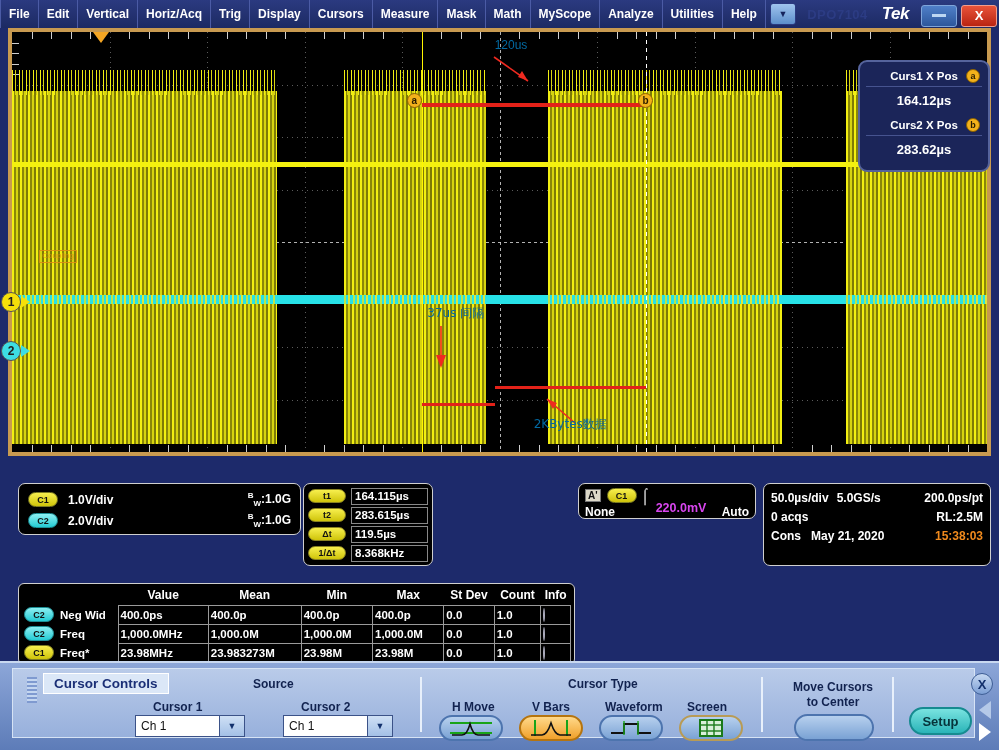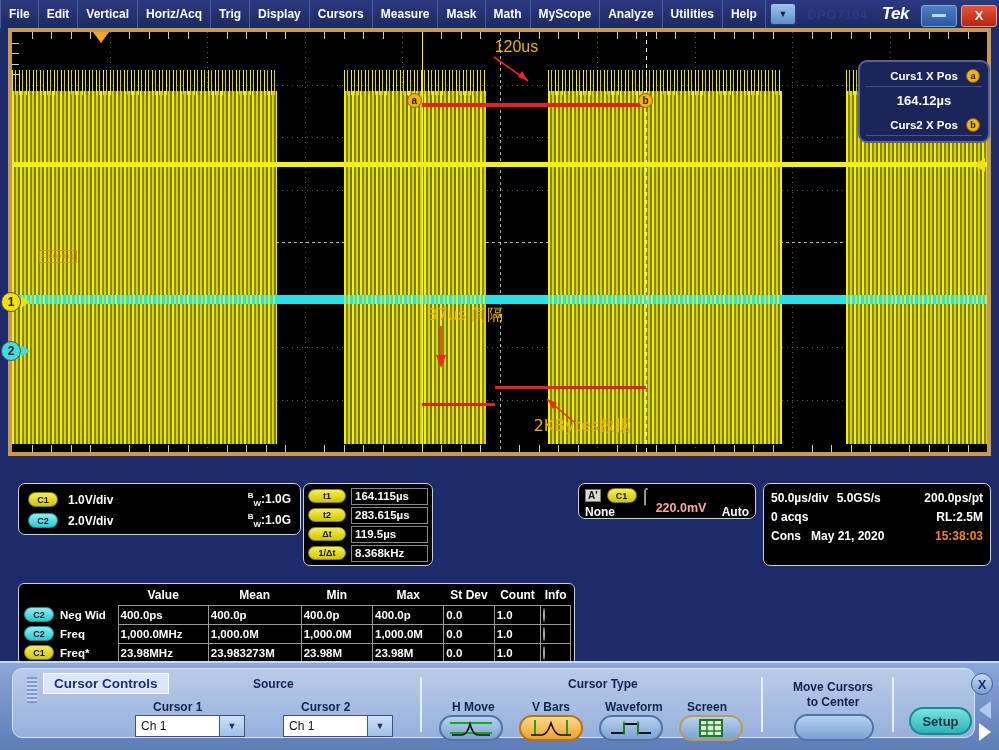--- a/index.html
+++ b/index.html
@@ -110,21 +110,21 @@
   .curs-b { background:repeating-linear-gradient(to bottom,#ffffff 0 4px, transparent 4px 8px); }
   .red-bar { position:absolute; height:4px; background:#e32219; }
   .red-bar.thin { height:3px; }
   .cbadge {
     position:absolute; width:15px; height:15px; border-radius:50%;
     background:#f2b11b; border:1px solid #8a5f00;
     color:#2a1d00; font-size:10px; font-weight:bold;
     display:flex; align-items:center; justify-content:center;
   }
   .annot {
-    position:absolute; color:#eab308; font-size:16px; white-space:nowrap;
+    position:absolute; color:#0369a1; font-size:12px; white-space:nowrap;
     font-family:"Liberation Sans",sans-serif;
   }
   .annot-cn { font-family:"DejaVu Sans", sans-serif; }
   .trig-marker-top {
     position:absolute; width:0;height:0;
     border-left:8px solid transparent; border-right:8px solid transparent;
     border-top:11px solid #f5a623;
   }
   .ch-marker {
     position:absolute; width:20px; height:20px; border-radius:50%;
@@ -203,21 +203,21 @@
   }
 
   .trigbox { left:578px; top:455px; width:178px; height:36px; padding:3px 6px; }
   .trigrow1 { display:flex; align-items:center; height:17px; }
   .trigrow2 { display:flex; align-items:center; height:15px; color:#fff; font-size:12px; font-weight:bold; }
   .abadge {
     background:#ddd9c8; color:#111; font-size:10px; font-weight:bold;
     padding:0 2px; border:1px solid #777; margin-right:6px;
   }
   .slope-ico { margin:0 6px 0 4px; color:#fff; font-size:15px; font-weight:bold; }
-  .trig-lvlv { color:#fca5a5; font-size:12.5px; font-weight:bold;margin-top:24px; }
+  .trig-lvlv { color:#d946ef; font-size:12.5px; font-weight:bold;margin-top:24px; }
   .trig-auto { margin-left:auto; }
 
   .acqbox { left:763px; top:455px; width:228px; height:83px; padding:4px 7px; }
   .acqrow { display:flex; align-items:center; height:19px; color:#fff; font-size:12px; font-weight:bold; }
   .acqrow .right { margin-left:auto; }
   .acq-preview { color:#f0e53c; }
   .acq-time { color:#f08a1d; }
   .therm {
     width:9px; height:15px; position:relative; margin-left:auto;
   }
@@ -250,21 +250,21 @@
 
   
   .ctrlpanel {
     position:absolute; left:0; top:661px; width:999px; height:89px;
     background:linear-gradient(#8ca6d8,#5d7cb8);
     border-top:2px solid #c8d8f0;
   }
   .ctrl-inner {
     position:absolute; left:12px; top:5px; width:963px; height:70px;
     background:linear-gradient(#b9cbe9,#97b0dc);
-    border:1px solid #d6e3f5; border-radius:10px;
+    border:1px solid #d6e3f5; border-radius:0;
   }
   .grip { position:absolute; left:14px; top:8px; width:10px; height:26px;
           background:repeating-linear-gradient(to bottom,#7f9ad0 0 2px, #c4d6f0 2px 4px); }
   .ctrl-title {
     position:absolute; left:30px; top:4px;
     background:#dbe7f7; border:1px solid #fff;
     color:#1b2f76; font-size:13.5px; font-weight:bold;
     padding:2px 10px;
   }
   .lbl-static { position:absolute; color:#11224f; font-size:12px; font-weight:bold; }
@@ -542,20 +542,21 @@
     <div class="curs-readout">
       <div class="row-t">
         <span>Curs1 X Pos</span>
         <span class="row-badge">a</span>
       </div>
       <div class="row-v">164.12µs</div>
       <div class="row-t">
         <span>Curs2 X Pos</span>
         <span class="row-badge">b</span>
       </div>
+      <div class="row-v">283.62µs</div>
     </div>
 
     <div class="box chbox">
       <div class="chline">
         <span class="pill c1">C1</span>
         <span>1.0V/div</span>
         <span class="bwtxt"><sup>B</sup><sub>W</sub><span>:1.0G</span></span>
       </div>
       <div class="chline">
         <span class="pill c2">C2</span>

